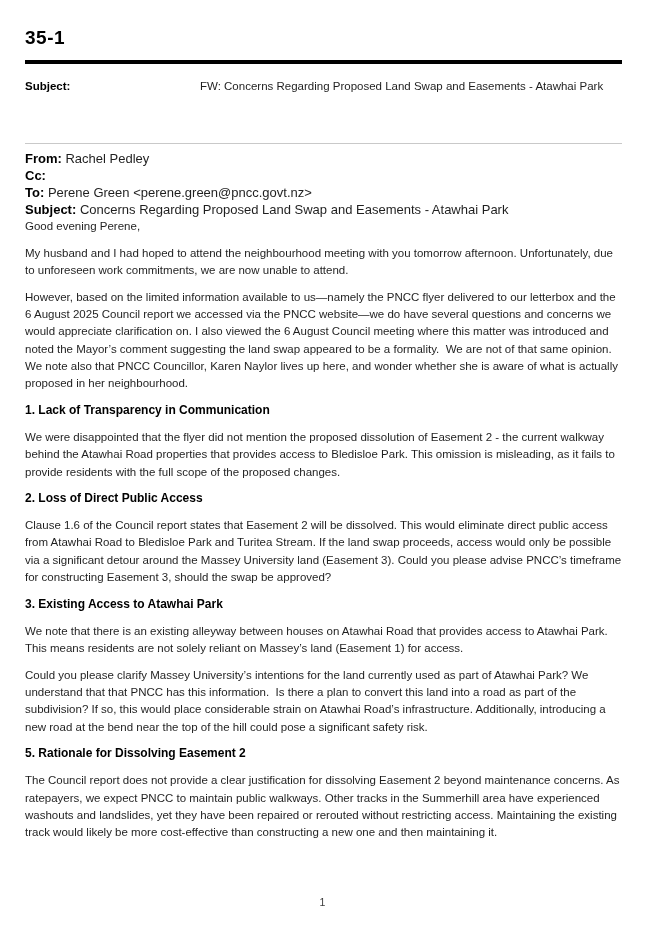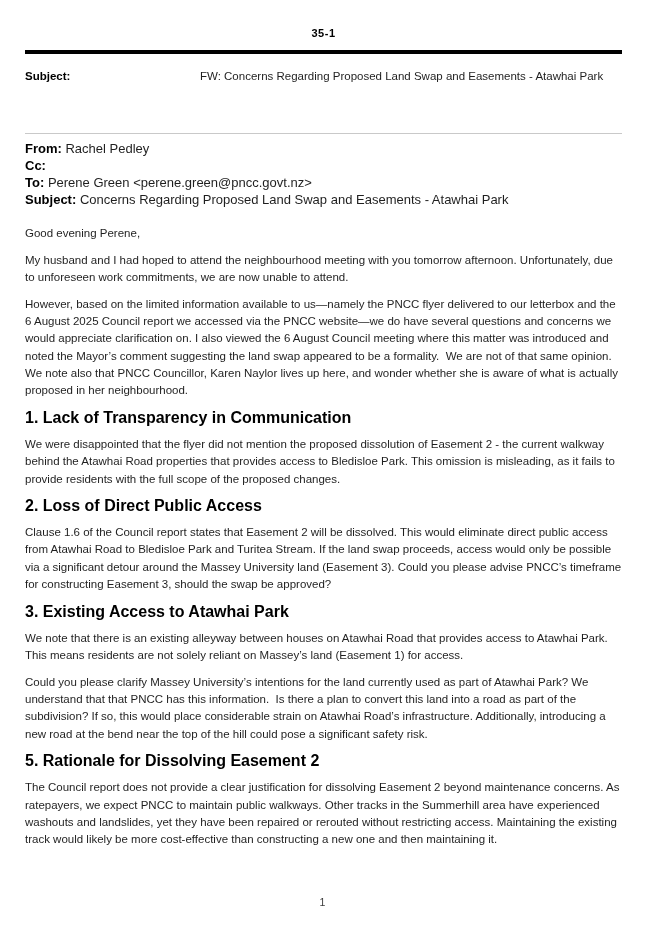--- a/index.html
+++ b/index.html
@@ -18,22 +18,22 @@
     box-sizing: border-box;
   }
   .content {
     position: absolute;
     left: 25px;
     right: 23px;
     top: 0;
   }
   .doc-label {
     margin-top: 27px;
-    text-align: center;
-    font-size: 11px;
+    text-align: left;
+    font-size: 19px;
     font-weight: 700;
     color: #000000;
     letter-spacing: 0.5px;
   }
   .thick-rule {
     margin-top: 11px;
     height: 4px;
     background: #000000;
   }
   .subject-row {
@@ -63,31 +63,30 @@
     line-height: 17px;
   }
   .meta-row .label {
     font-weight: 700;
     color: #000000;
   }
   .meta-row .value {
     color: #1f1f1f;
   }
   .body-text {
-    margin-top: 17px;
     font-size: 11.5px;
     line-height: 17.3px;
   }
   .body-text p {
     margin: 0 0 9.5px 0;
     white-space: pre-wrap;
   }
   .body-text h3 {
     margin: 0 0 9.5px 0;
-    font-size: 16px;
+    font-size: 12px;
     font-weight: 700;
     color: #000000;
   }
   .page-number {
     position: absolute;
     bottom: 18px;
     left: 0;
     width: 100%;
     text-align: center;
     font-size: 10.5px;

